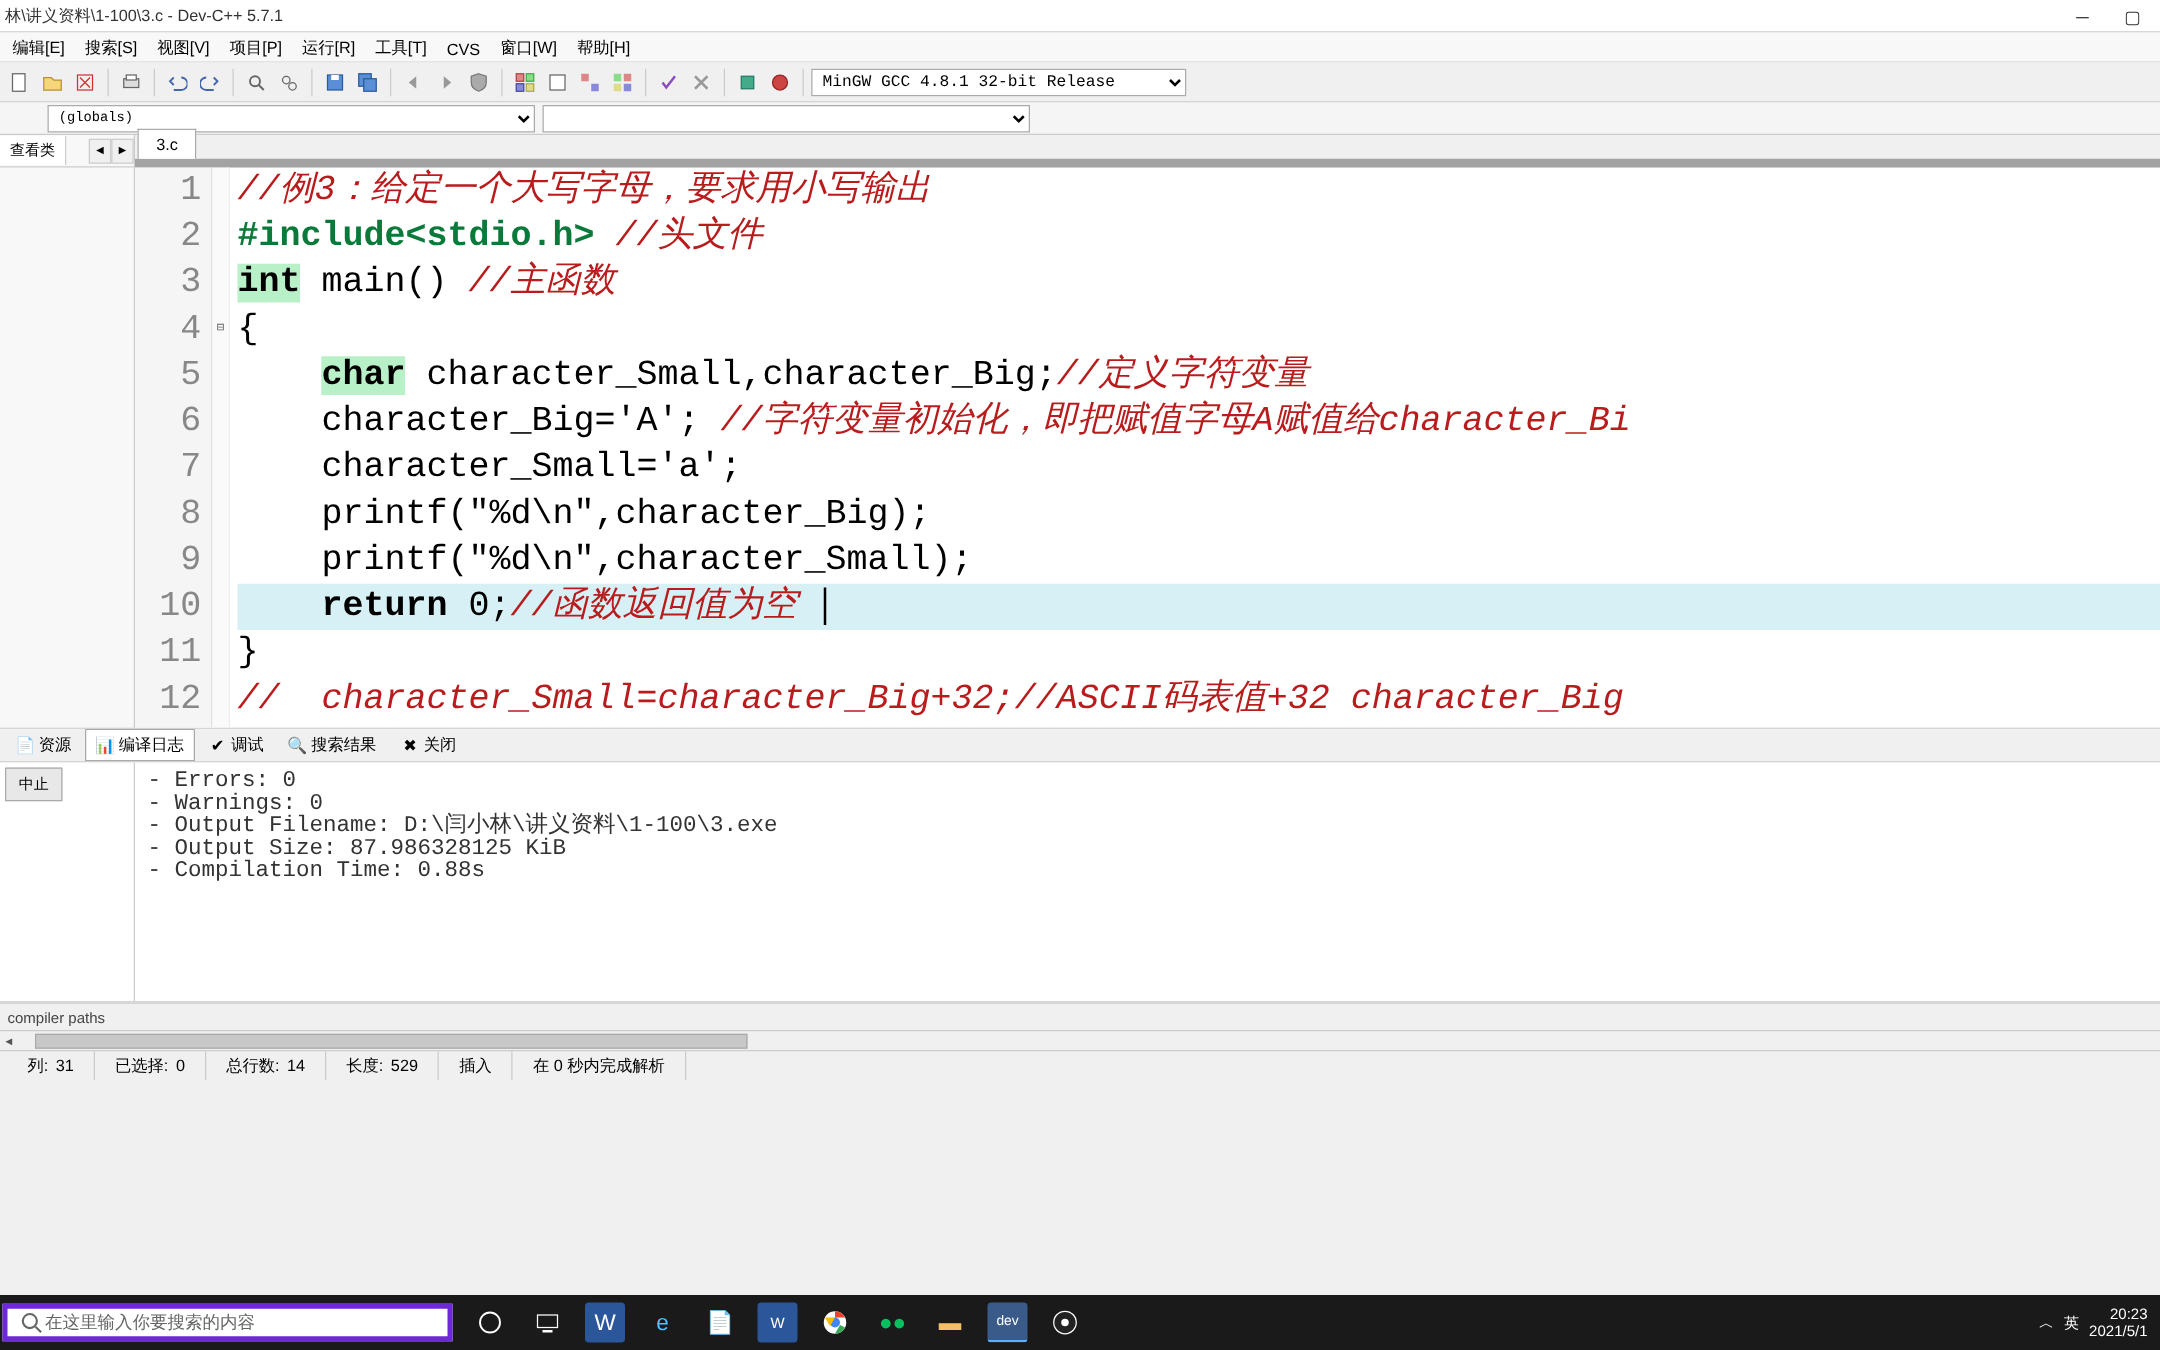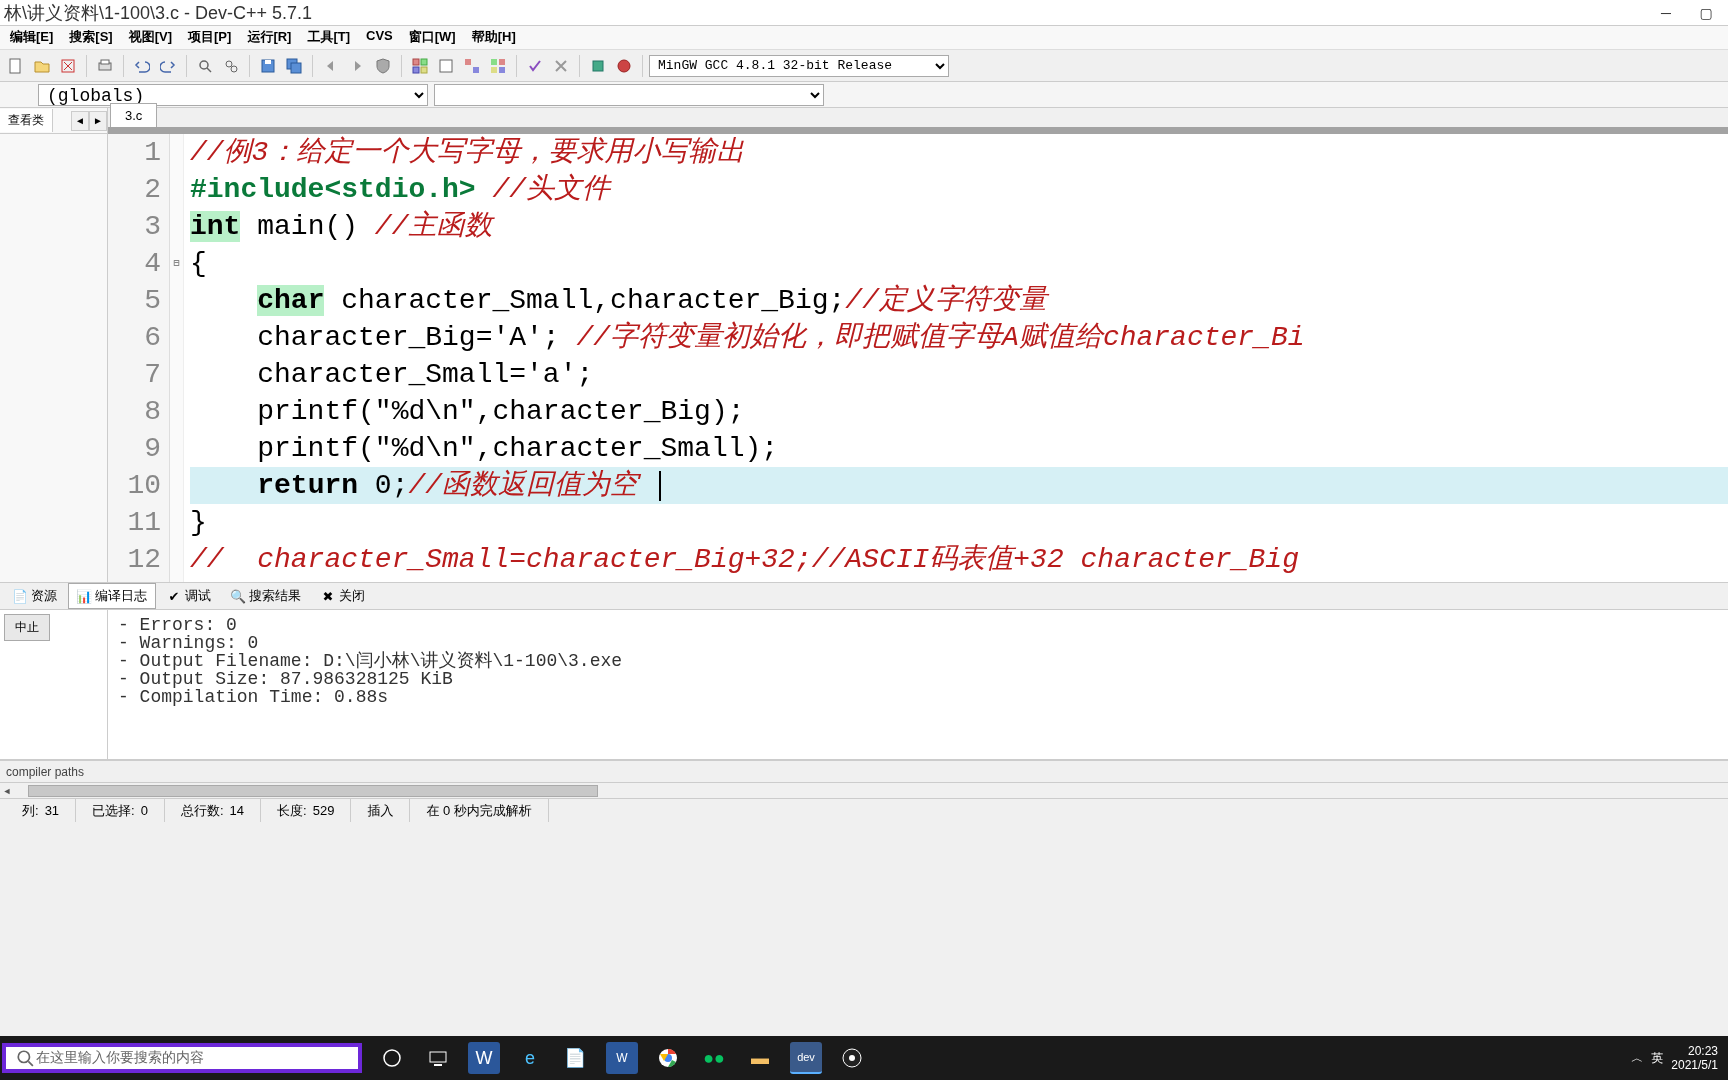--- a/index.html
+++ b/index.html
@@ -1,32 +1,32 @@
 <!DOCTYPE html>
 <html><head>
 <meta charset="utf-8">
 <style>
 * { margin: 0; padding: 0; box-sizing: border-box; }
 body { font-family: "Microsoft YaHei", Arial, sans-serif; font-size: 12px; background: #f0f0f0; overflow: hidden; width: 1728px; height: 1080px; }
 
 .titlebar { height: 26px; background: #fff; display: flex; align-items: center; padding: 0 4px; border-bottom: 1px solid #ccc; }
-.titlebar-text { flex: 1; font-size: 18px; color: #333; }
+.titlebar-text { flex: 1; font-size: 13px; color: #333; }
 .titlebar-btns { display: flex; gap: 20px; padding-right: 8px; }
 .titlebar-btn { width: 20px; height: 20px; display: flex; align-items: center; justify-content: center; font-size: 14px; color: #333; }
 
-.menubar { height: 24px; background: #f8f8f8; display: flex; align-items: flex-start; padding: 0 4px; gap: 4px; border-bottom: 1px solid #ddd; font-weight: bold; }
+.menubar { height: 24px; background: #f8f8f8; display: flex; align-items: flex-end; padding: 0 4px; gap: 4px; border-bottom: 1px solid #ddd; }
 .menu-item { padding: 2px 6px; font-size: 13px; cursor: default; }
 
 .toolbar { height: 32px; background: #f0f0f0; display: flex; align-items: center; padding: 2px 4px; gap: 2px; border-bottom: 1px solid #ccc; }
 .tool-btn { width: 24px; height: 24px; display: flex; align-items: center; justify-content: center; border: 1px solid transparent; font-size: 14px; }
 .tool-sep { width: 1px; height: 22px; background: #ccc; margin: 0 4px; }
 .compiler-select { height: 22px; width: 300px; font-family: "Courier New", monospace; font-size: 13px; border: 1px solid #aaa; background:#fff; padding: 0 4px; }
 
 .navbar { height: 26px; background: #f5f5f5; display: flex; align-items: center; padding: 2px 4px; gap: 6px; border-bottom: 1px solid #ccc; }
-.nav-select { height: 22px; width: 390px; font-family: "Courier New", monospace; font-size: 18px; border: 1px solid #aaa; background:#fff; padding: 0 4px; }
+.nav-select { height: 22px; width: 390px; font-family: "Courier New", monospace; font-size: 11px; border: 1px solid #aaa; background:#fff; padding: 0 4px; }
 .nav-select2 { height: 22px; width: 390px; border: 1px solid #aaa; background:#fff; }
 
 .main-area { display: flex; height: 474px; }
 .left-panel { width: 108px; background: #f8f8f8; border-right: 1px solid #ccc; display: flex; flex-direction:column; }
 .left-panel-tabs { height: 26px; display:flex; align-items:center; border-bottom:1px solid #ccc; }
 .left-tab { padding: 3px 8px; font-size:12px; border-right:1px solid #ccc; background:#fff; }
 .left-arrows { display:flex; margin-left:auto; }
 .left-arrow { width:18px; height:20px; border:1px solid #ccc; display:flex; align-items:center; justify-content:center; font-size:10px; background:#f0f0f0; }
 
 .editor-panel { flex: 1; display: flex; flex-direction: column; background:#fff; }
@@ -46,21 +46,21 @@
 .kw { color: #000; font-weight: bold; background: #b8f0c8; }
 .kw-plain { color:#000; font-weight:bold; }
 .cmt { color: #b91c1c; font-style: italic; }
 .pp { color: #0a7a3a; font-weight:bold; }
 
 .bottom-tabs { height: 28px; background: #f0f0f0; display: flex; align-items: center; border-top: 1px solid #ccc; border-bottom:1px solid #ccc; padding: 0 4px; gap: 2px; }
 .bottom-tab { padding: 3px 8px; display: flex; align-items: center; gap: 4px; font-size: 13px; border: 1px solid transparent; }
 .bottom-tab.active { background: #fff; border-color:#aaa; }
 .btab-icon { width: 14px; height: 14px; display:inline-flex; align-items:center; justify-content:center; }
 
-.output-area { display: flex; height: 150px; background:#fff; border-bottom:1px solid #ccc; }
+.output-area { display: flex; height: 192px; background:#fff; border-bottom:1px solid #ccc; }
 .output-left { width: 108px; border-right: 1px solid #ccc; padding: 4px; }
 .stop-btn { padding: 4px 10px; background: #e8e8e8; border: 1px solid #aaa; font-size:12px; }
 .output-text { flex: 1; padding: 6px 10px; font-family: "Courier New", monospace; font-size: 18px; line-height: 18px; color: #333; white-space: pre; overflow:auto; }
 .compiler-paths { padding: 4px 6px; font-size: 12px; color:#444; border-top:1px solid #ccc; height:22px; }
 .hscroll { height: 16px; background:#f0f0f0; border-top:1px solid #ccc; display:flex; align-items:center; }
 .hscroll-thumb { width: 570px; height:12px; background:#c8c8c8; margin-left:14px; border:1px solid #aaa; }
 .hscroll-arr { width:14px; height:14px; display:flex; align-items:center; justify-content:center; font-size:9px; color:#555; }
 
 .statusbar { height: 24px; background: #f0f0f0; border-top: 1px solid #ccc; display: flex; align-items: center; padding: 0 6px; font-size: 13px; }
 .status-cell { padding: 0 16px; border-right: 1px solid #ccc; height:100%; display:flex; align-items:center; gap:6px; }

